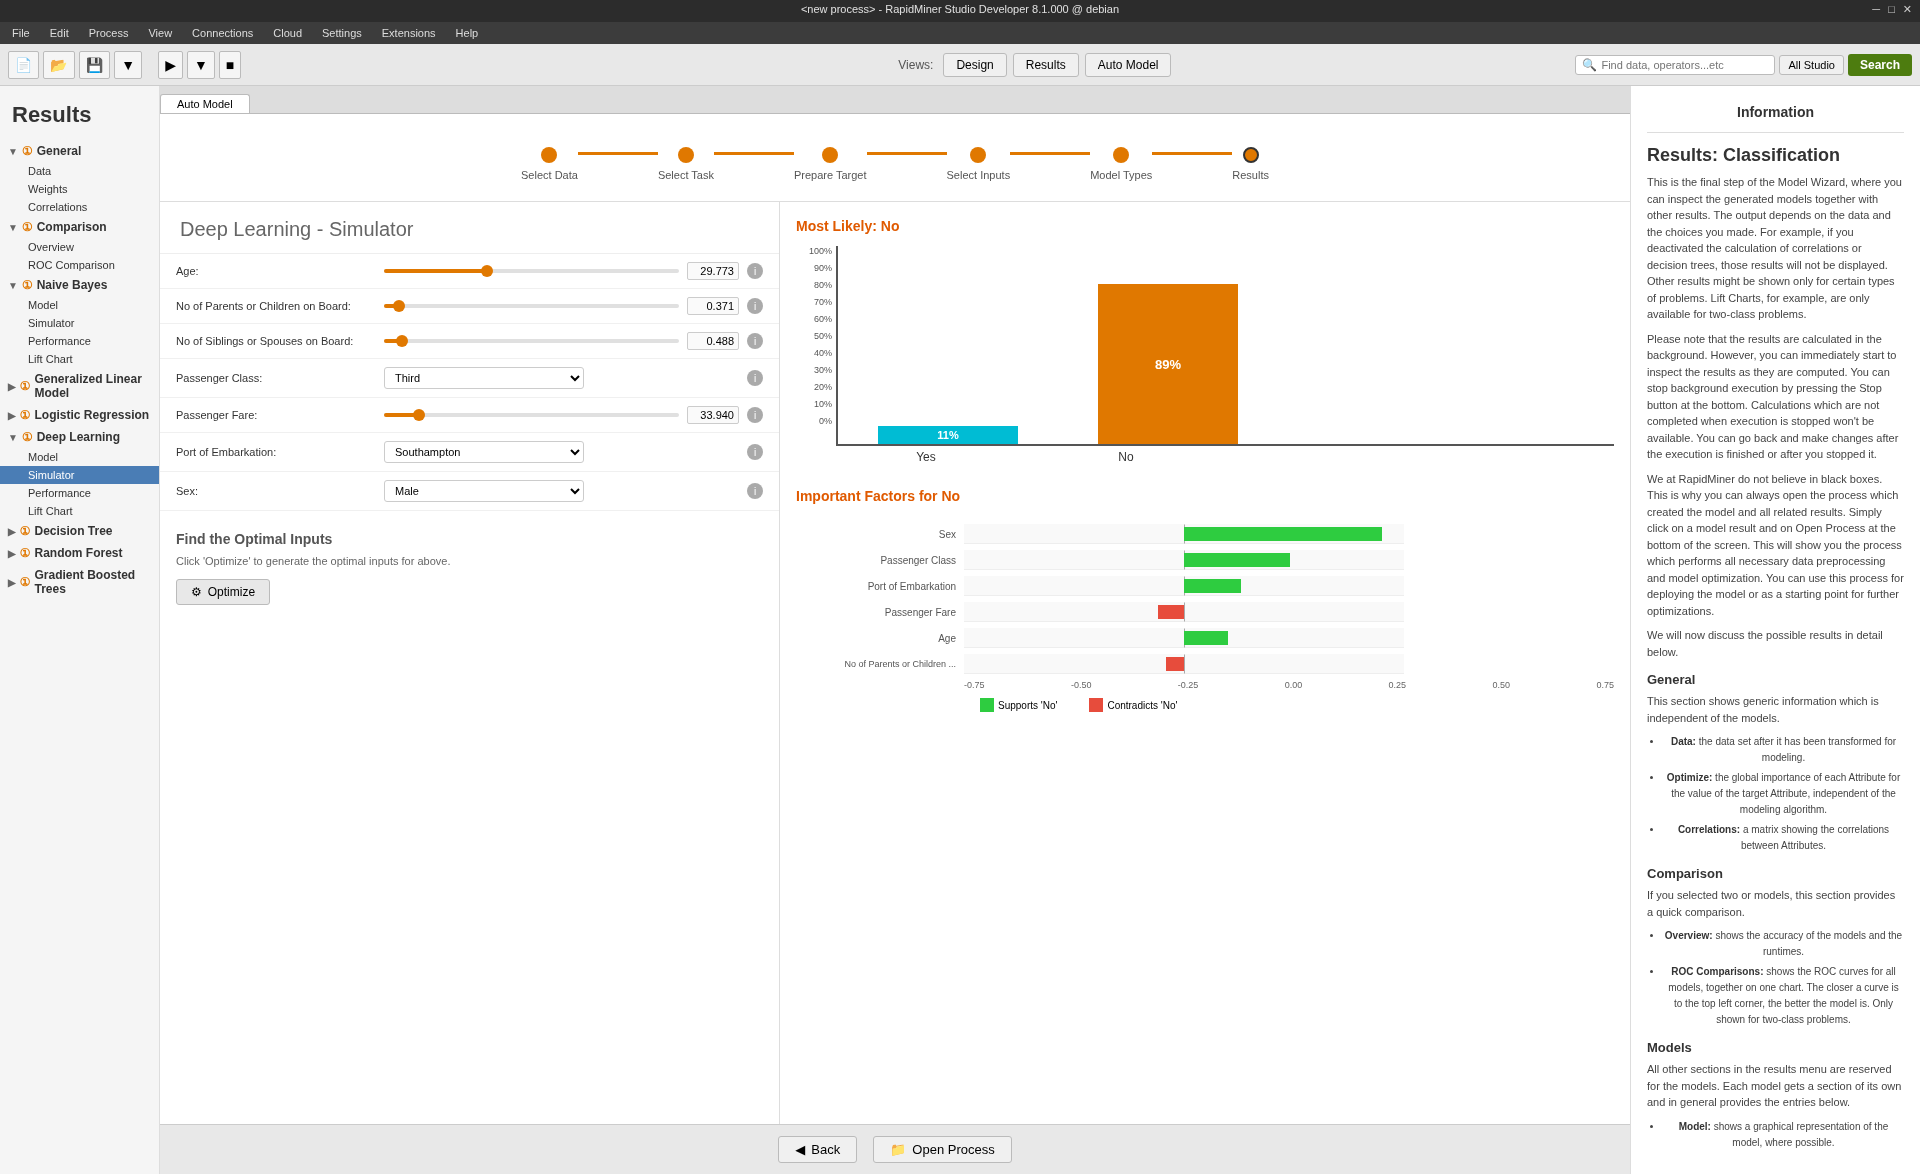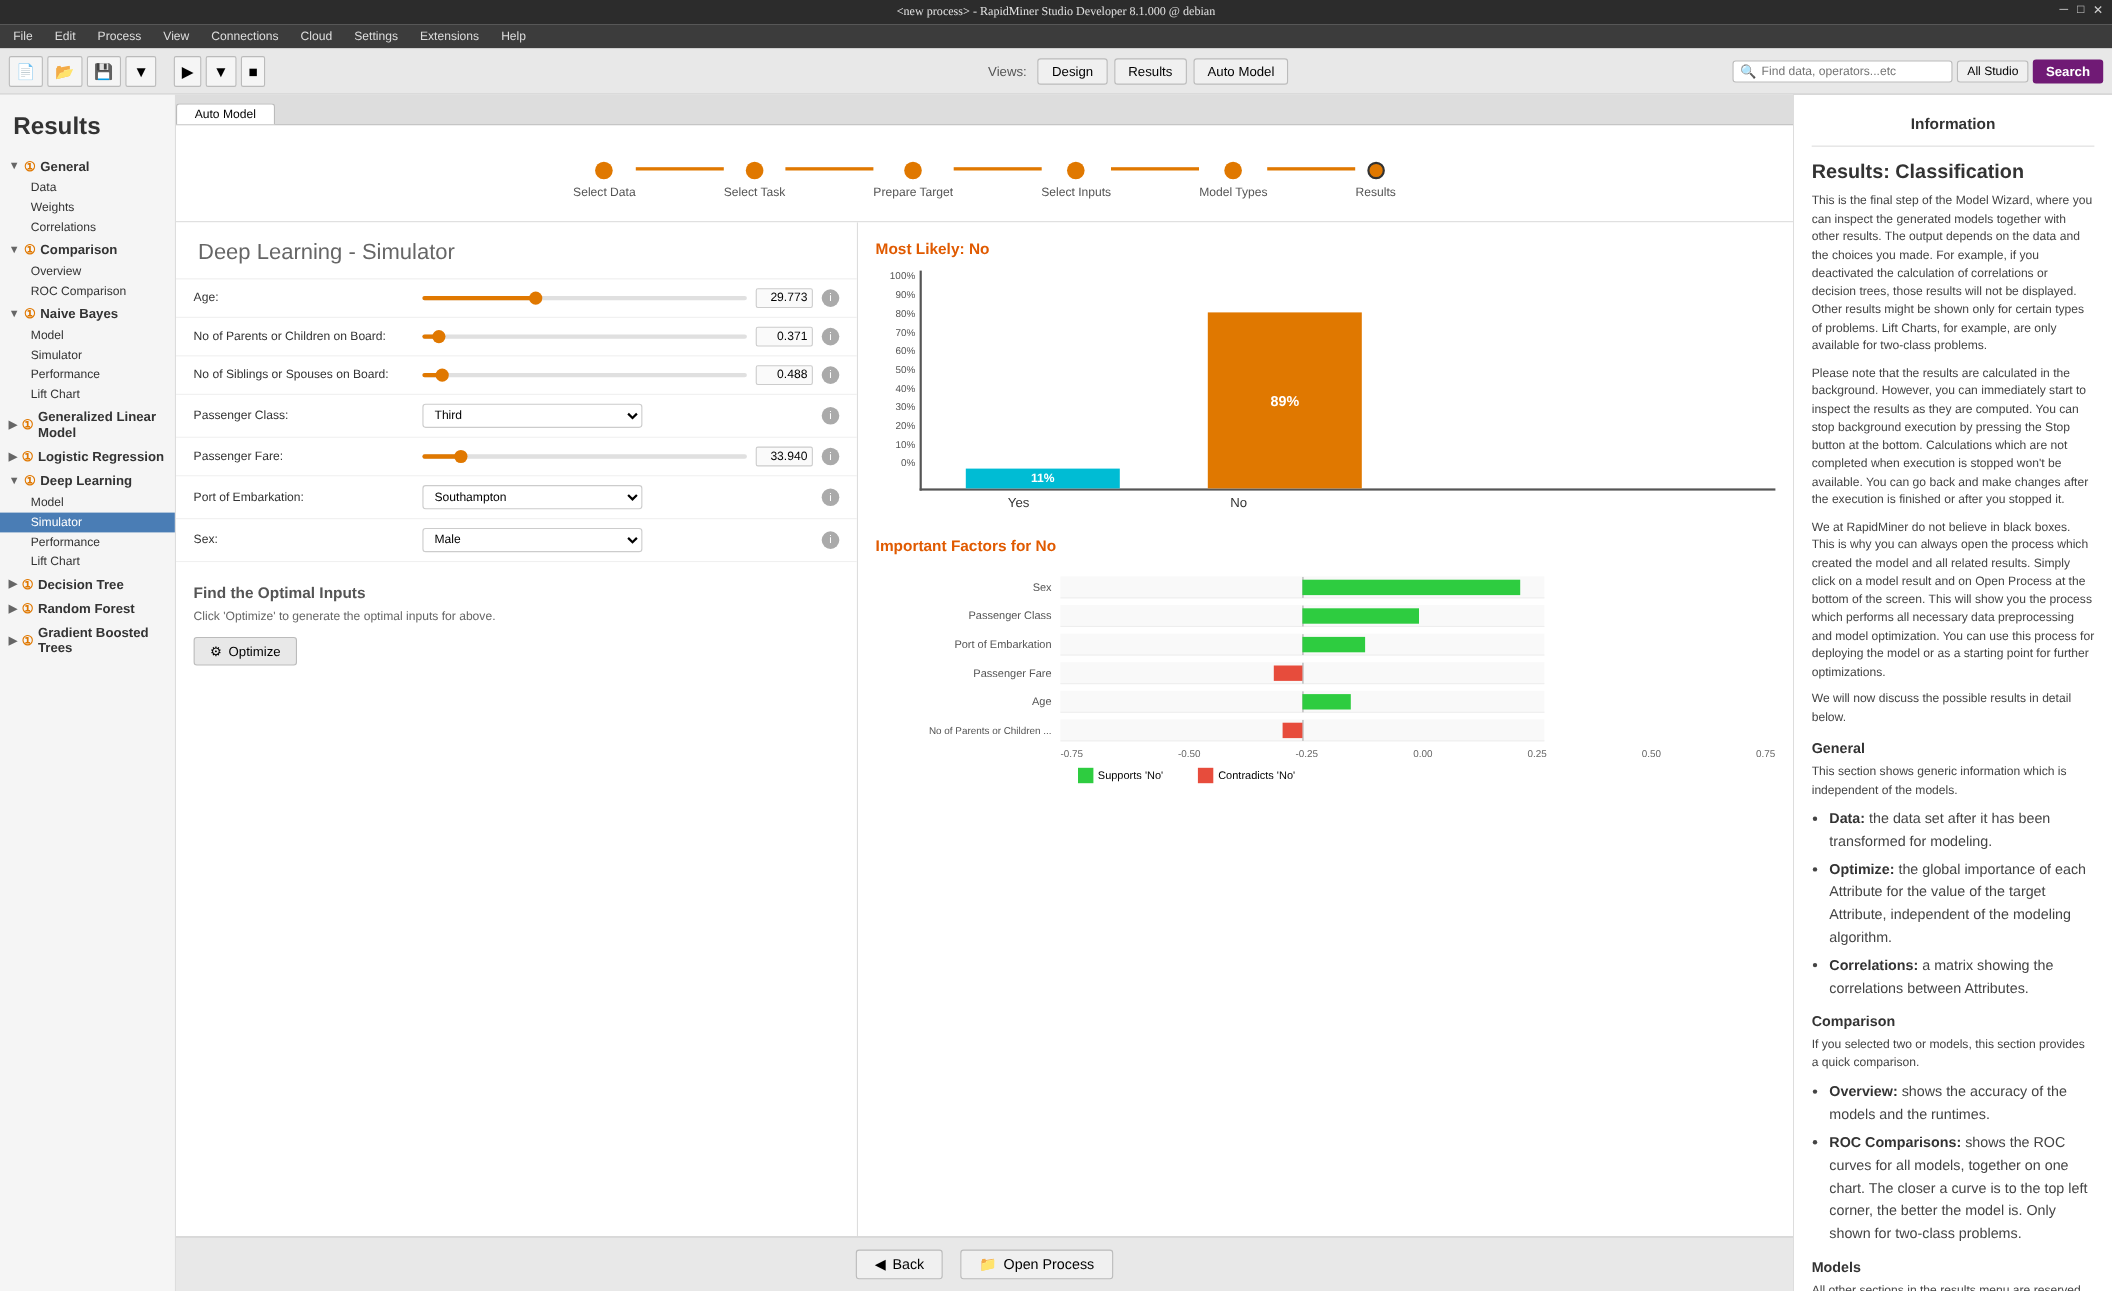--- a/index.html
+++ b/index.html
@@ -7,23 +7,22 @@
 
     
     #titlebar {
       background: #2c2c2c;
       color: #e0e0e0;
       text-align: center;
       font-size: 11px;
       padding: 3px 0;
       height: 22px;
       display: flex;
-      align-items: center;
+      align-items: flex-start;
       justify-content: center;
-      font-family: Liberation Serif, serif;
     }
     #titlebar-controls {
       position: absolute;
       right: 8px;
       top: 3px;
       display: flex;
       gap: 8px;
       font-size: 11px;
       color: #ccc;
     }
@@ -102,21 +101,21 @@
     }
     .search-scope-btn {
       background: #f0f0f0;
       border: 1px solid #bbb;
       border-radius: 3px;
       padding: 3px 8px;
       font-size: 11px;
       cursor: pointer;
     }
     .search-go-btn {
-      background: #701a75;
+      background: #4d7c0f;
       color: white;
       border: none;
       border-radius: 3px;
       padding: 4px 12px;
       font-size: 12px;
       cursor: pointer;
       font-weight: bold;
     }
 
     
@@ -449,23 +448,24 @@
       line-height: 1.5;
       margin-bottom: 8px;
     }
     #info-panel h3 {
       font-size: 13px;
       color: #333;
       margin: 12px 0 6px;
     }
     #info-panel ul {
       padding-left: 16px;
-      font-size: 13px;
+      font-size: 10px;
       color: #444;
       line-height: 1.6;
+      text-align: center;
     }
     #info-panel li { margin-bottom: 4px; }
     #info-panel strong { color: #333; }
 
     
     ::-webkit-scrollbar { width: 8px; height: 8px; }
     ::-webkit-scrollbar-track { background: #f0f0f0; }
     ::-webkit-scrollbar-thumb { background: #bbb; border-radius: 4px; }
   </style>
 </head>

